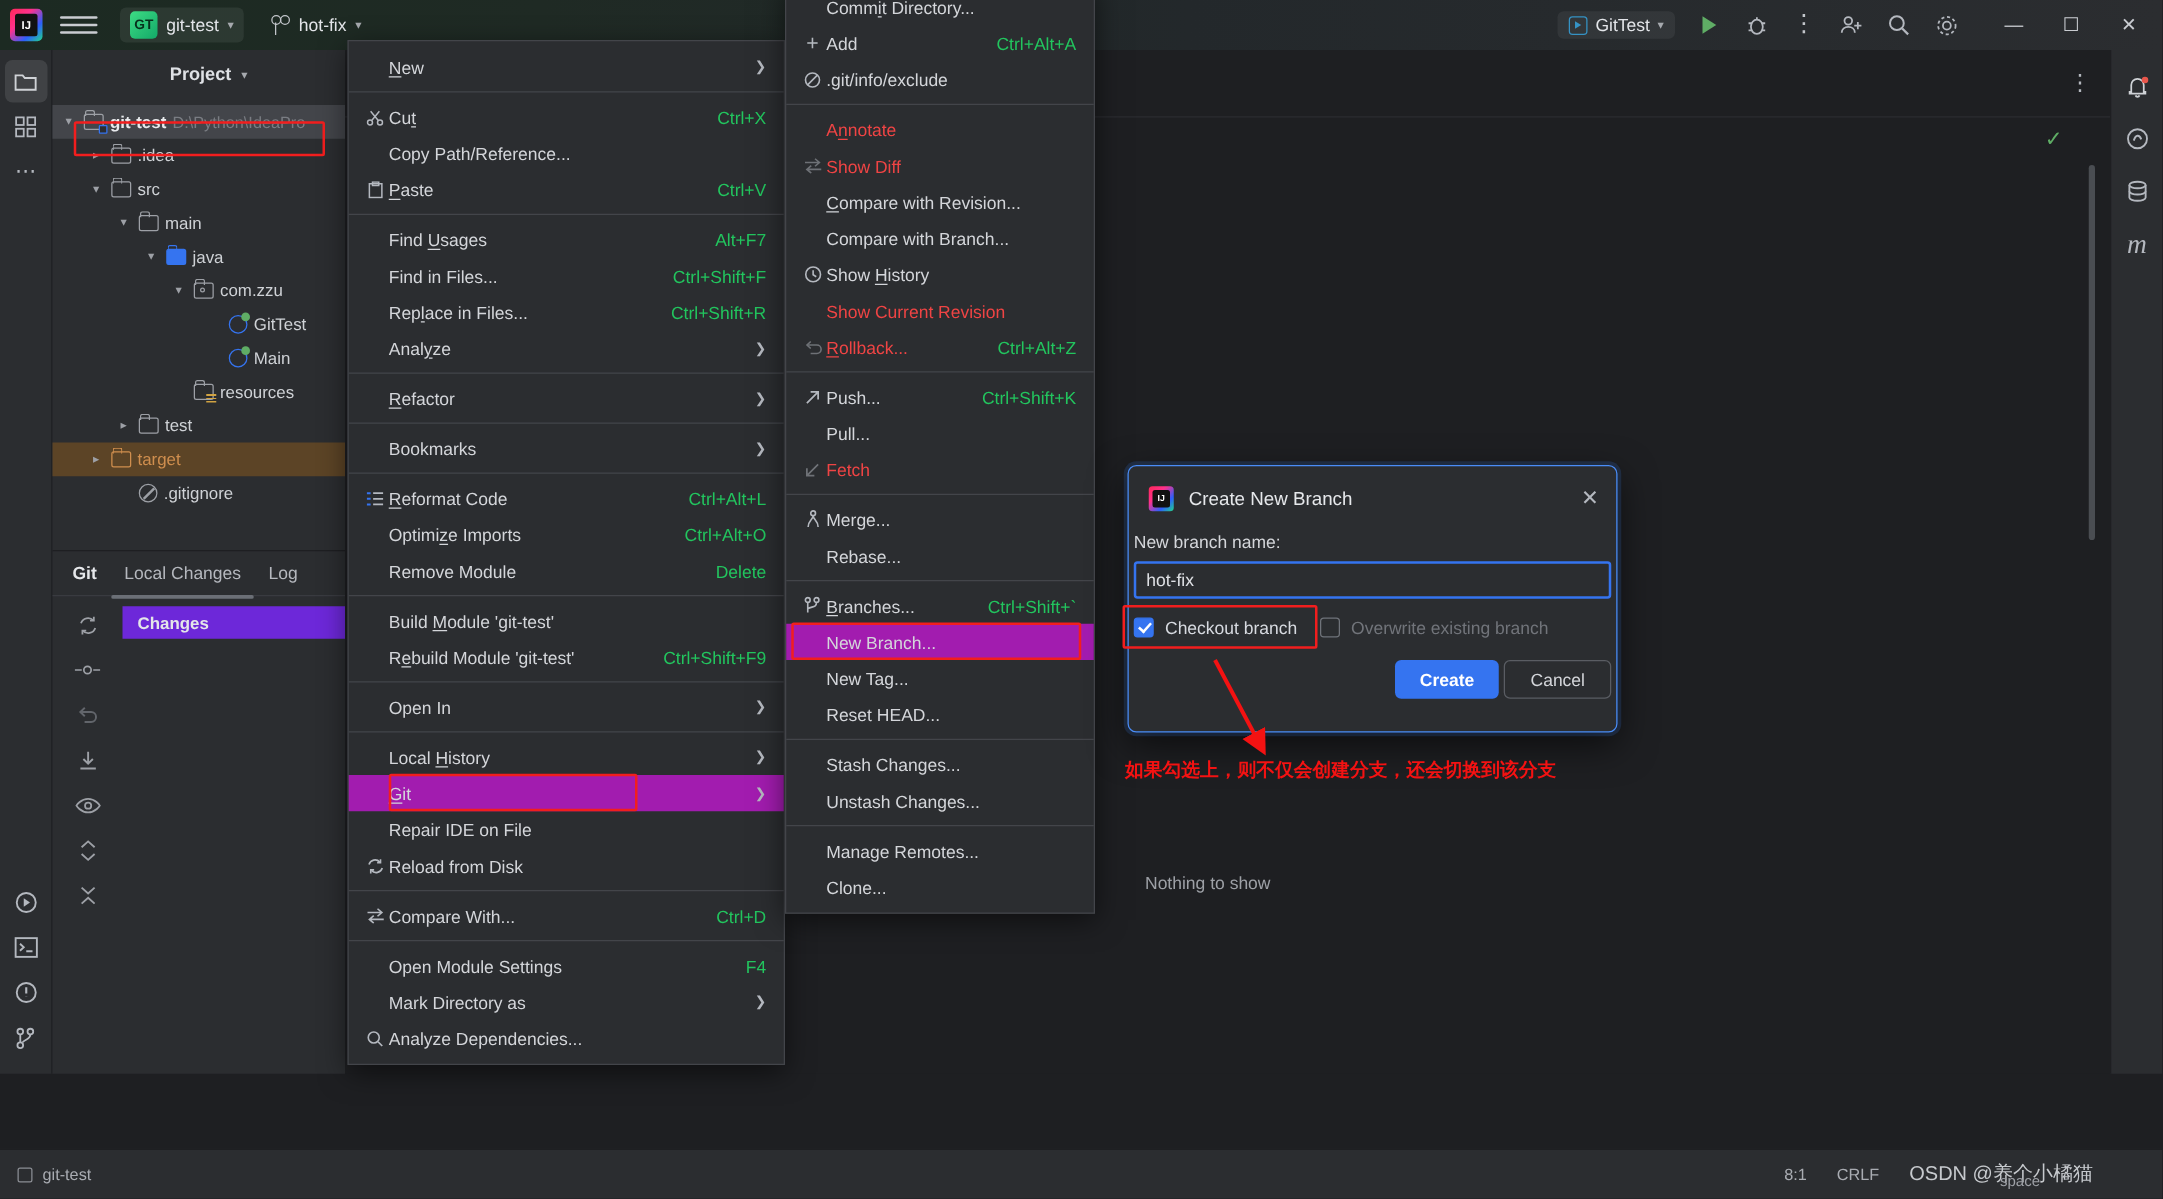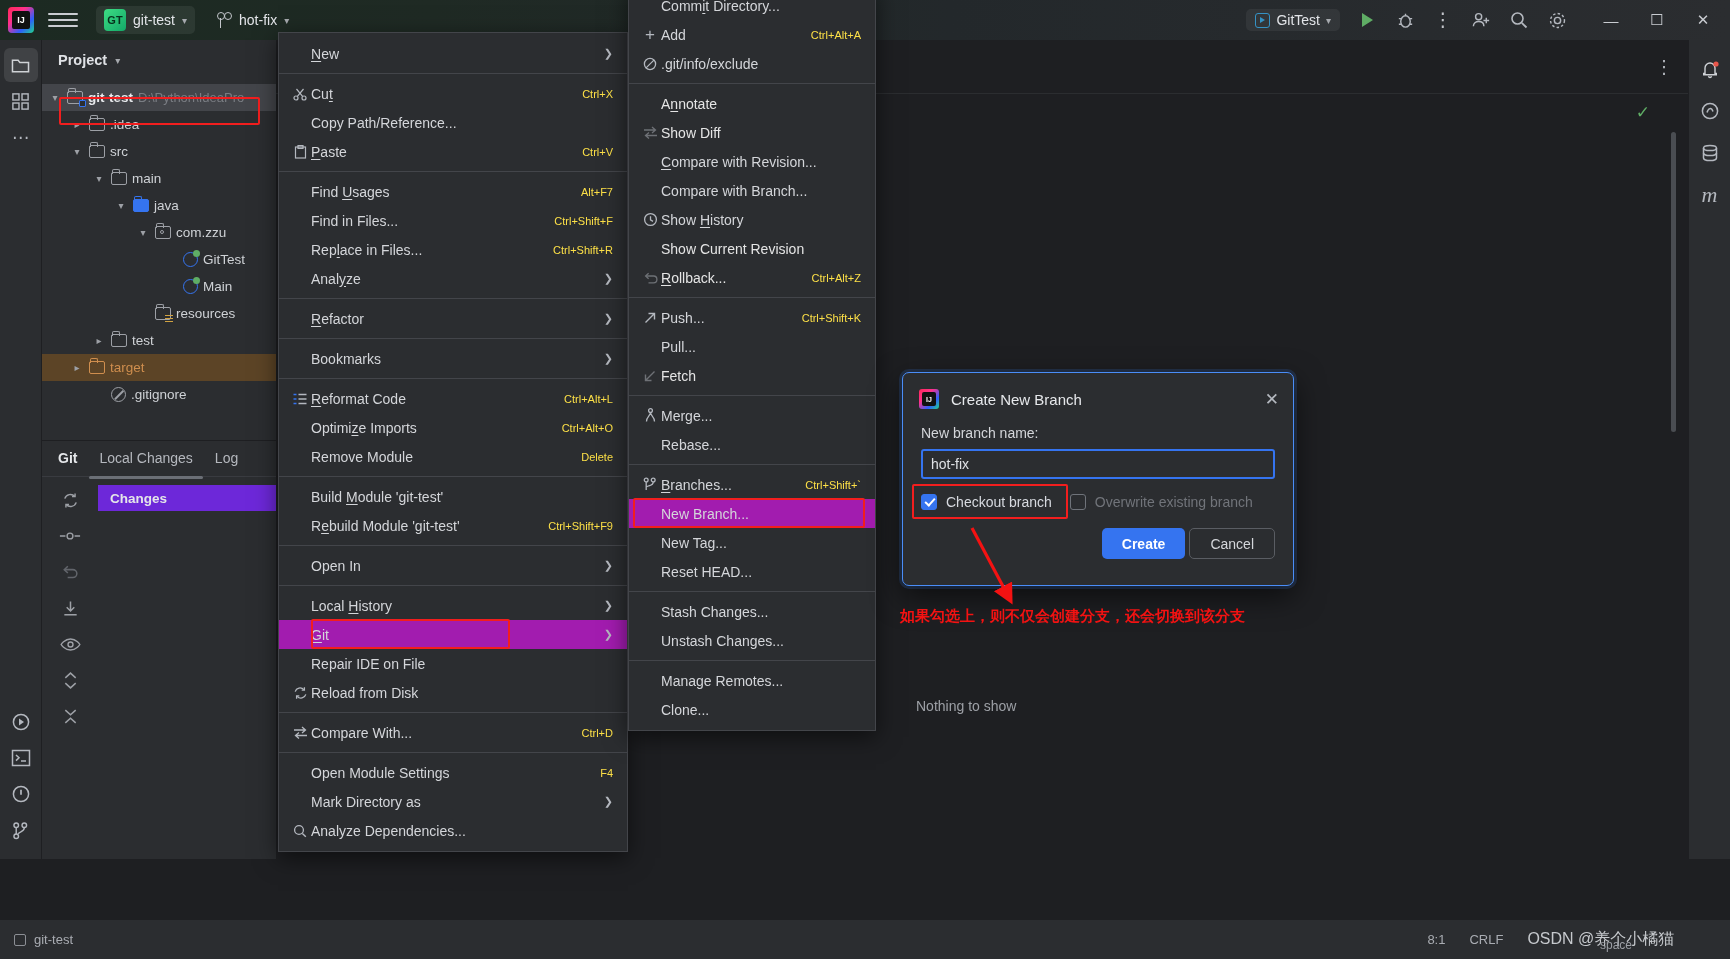--- a/index.html
+++ b/index.html
@@ -92,21 +92,21 @@
     background:#2b2d30; border-left:1px solid #1e1f22;
     display:flex; flex-direction:column; align-items:center; padding-top: 12px; gap: 8px;
   }
 
   
   .projpanel {
     position:absolute; left:42px; top:40px; width: 234px; height: 400px;
     background:#2b2d30;
   }
   .proj-header {
-    height: 40px; display:flex; align-items:center; padding-left: 16px; gap:8px;
+    height: 40px; display:flex; align-items:center; padding-left: 16px; gap:8px;justify-content:center;
   }
   .proj-header .t { font-size:14.5px; font-weight:bold; color:#dfe1e5; }
   .tree { padding-top: 4px; font-size: 13.5px; }
   .trow {
     height: 27px; display:flex; align-items:center; gap:5px; padding-left: 6px;
     white-space: nowrap; cursor: pointer; position: relative;
   }
   .trow.sel { background: #43454a; }
   .trow.hl  { background: #5c4426; }
   .arrow { width: 14px; text-align:center; color:#9da0a6; font-size: 10px; flex:none; }
@@ -185,22 +185,22 @@
     position:absolute; background:#2b2d30; border:1px solid #43454a;
     box-shadow: 0 6px 22px rgba(0,0,0,.55); font-size: 14px; padding: 6px 0;
   }
   .mi { height: 29px; display:flex; align-items:center; padding: 0 14px 0 10px; cursor:pointer;
     position: relative; white-space: nowrap; }
   .mi.sel { background:#a21caf; }
   .mi.disabled { color:#6e7176; cursor:default; }
   .mi .ico { width: 22px; flex:none; display:flex;align-items:center;justify-content:center;
     color:#b4b8bf; font-size: 14px; }
   .mi .lbl { color:#d4d6da; }
-  .mi.disabled .lbl { color:#e5e5e5; }
-  .mi .short { margin-left:auto; padding-left: 28px; color:#fde047; font-size: 11px; }
+  .mi.disabled .lbl { color:#ef4444; }
+  .mi .short { margin-left:auto; padding-left: 28px; color:#22c55e; font-size: 14px; }
   .mi .sub { margin-left:auto; padding-left: 22px; color:#b4b8bf; font-size: 11px; }
   .msep { height: 1px; background:#43454a; margin: 5px 0; }
   u { text-decoration: underline; text-underline-offset: 2px; }
 
   #menu1 { left: 278px; top: 32px; width: 350px; }
   #menu2 { left: 628px; top: -16px; width: 248px; }
 
   
   .dlg {
     position:absolute; left: 902px; top: 372px; width: 392px; height: 214px;
@@ -208,21 +208,21 @@
     box-shadow: 0 0 0 3px rgba(58,120,230,.18), 0 10px 30px rgba(0,0,0,.6);
   }
   .dlg-head { height: 52px; display:flex; align-items:center; padding: 0 14px 0 16px; }
   .dlg-ico { width: 20px; height: 20px; border-radius: 3px; margin-right: 12px;
     background: linear-gradient(135deg,#fe2857 0%, #ff318c 35%, #2d5ffc 70%, #21d789 100%);
     position: relative; }
   .dlg-ico::after{content:"IJ";position:absolute;inset:3px;background:#111;color:#fff;font-size:7px;
     font-weight:bold;display:flex;align-items:center;justify-content:center;border-radius:2px;}
   .dlg-title { font-size: 15px; color:#e6e8eb; }
   .dlg-x { margin-left:auto; font-size: 17px; color:#b4b8bf; cursor:pointer; }
-  .dlg-body { padding: 0 18px; }
+  .dlg-body { padding: 0 4px; }
   .dlg-lbl { font-size: 14px; color:#d4d6da; margin-bottom: 8px; }
   .dlg-input {
     height: 30px; background:#2b2d30; border:2px solid #3574f0; border-radius:3px;
     display:flex; align-items:center; padding: 0 8px; font-size: 14px; color:#dfe1e5;
   }
   .dlg-checks { display:flex; align-items:center; gap: 18px; margin-top: 15px; }
   .chk { display:flex; align-items:center; gap: 9px; font-size: 14px; cursor:pointer; }
   .cbox { width: 16px; height: 16px; border-radius: 3px; border:1.6px solid #6f737a; flex:none;
     position:relative; }
   .cbox.on { background:#3574f0; border-color:#3574f0; }

